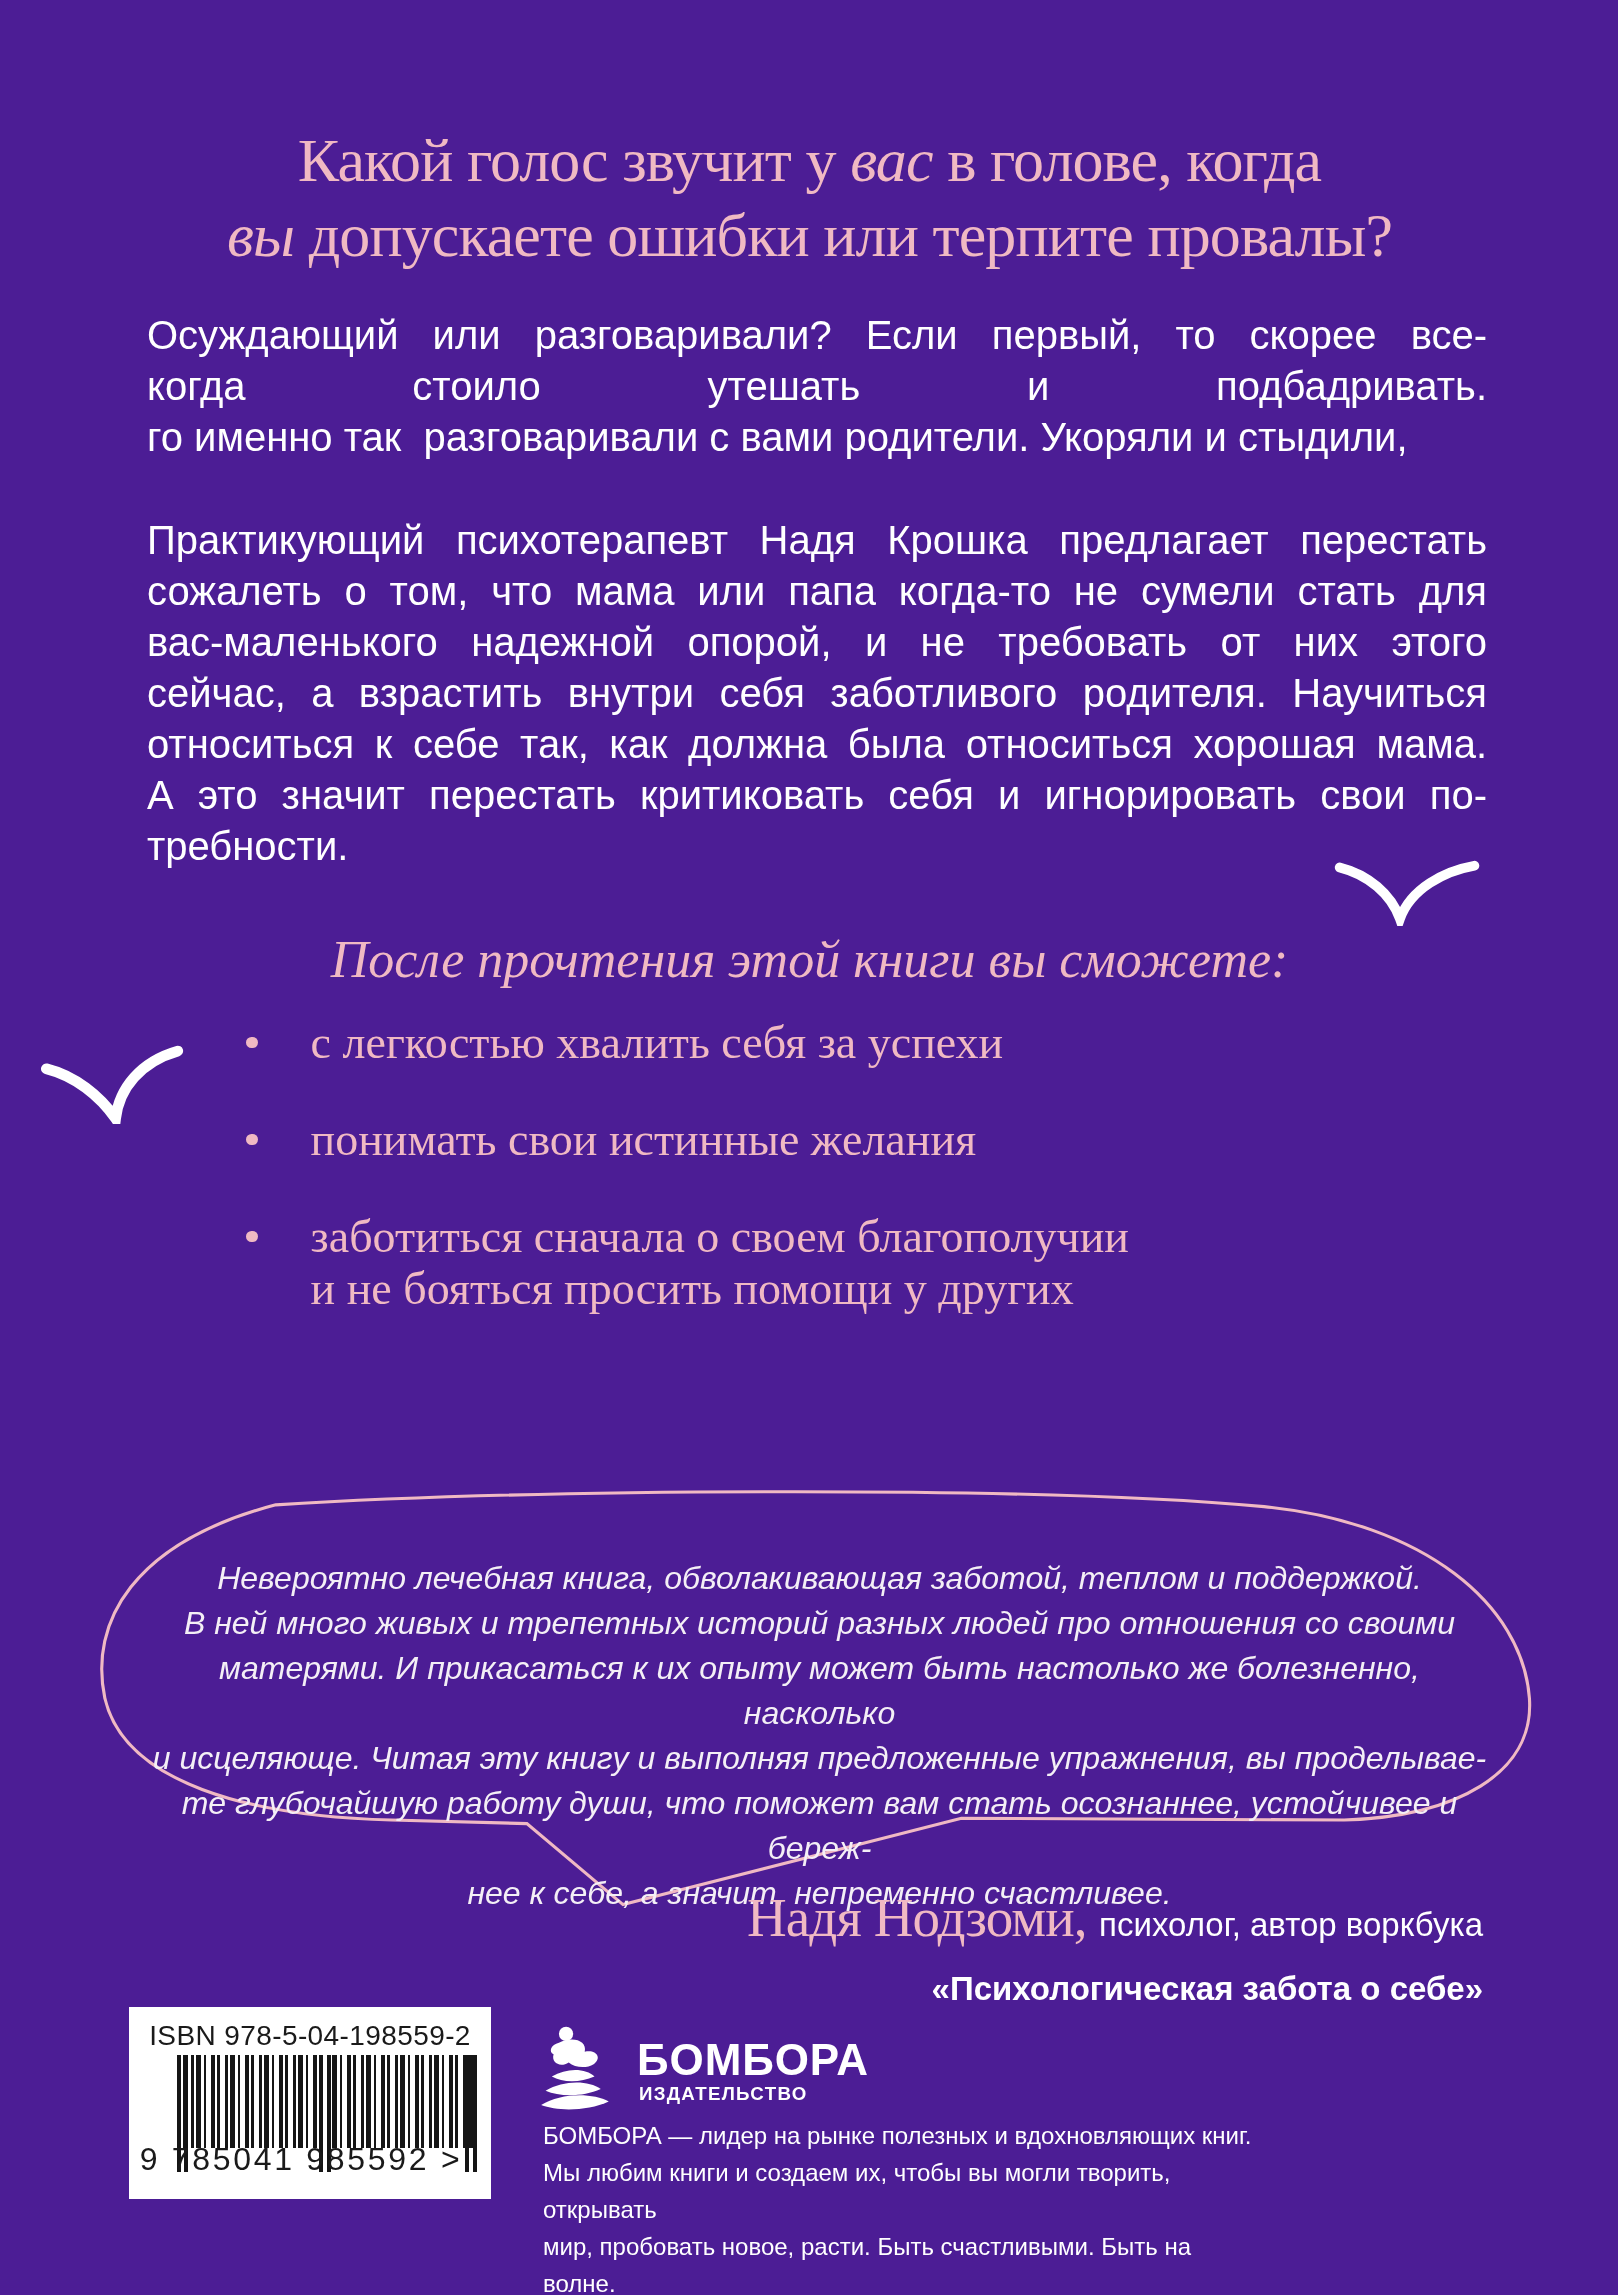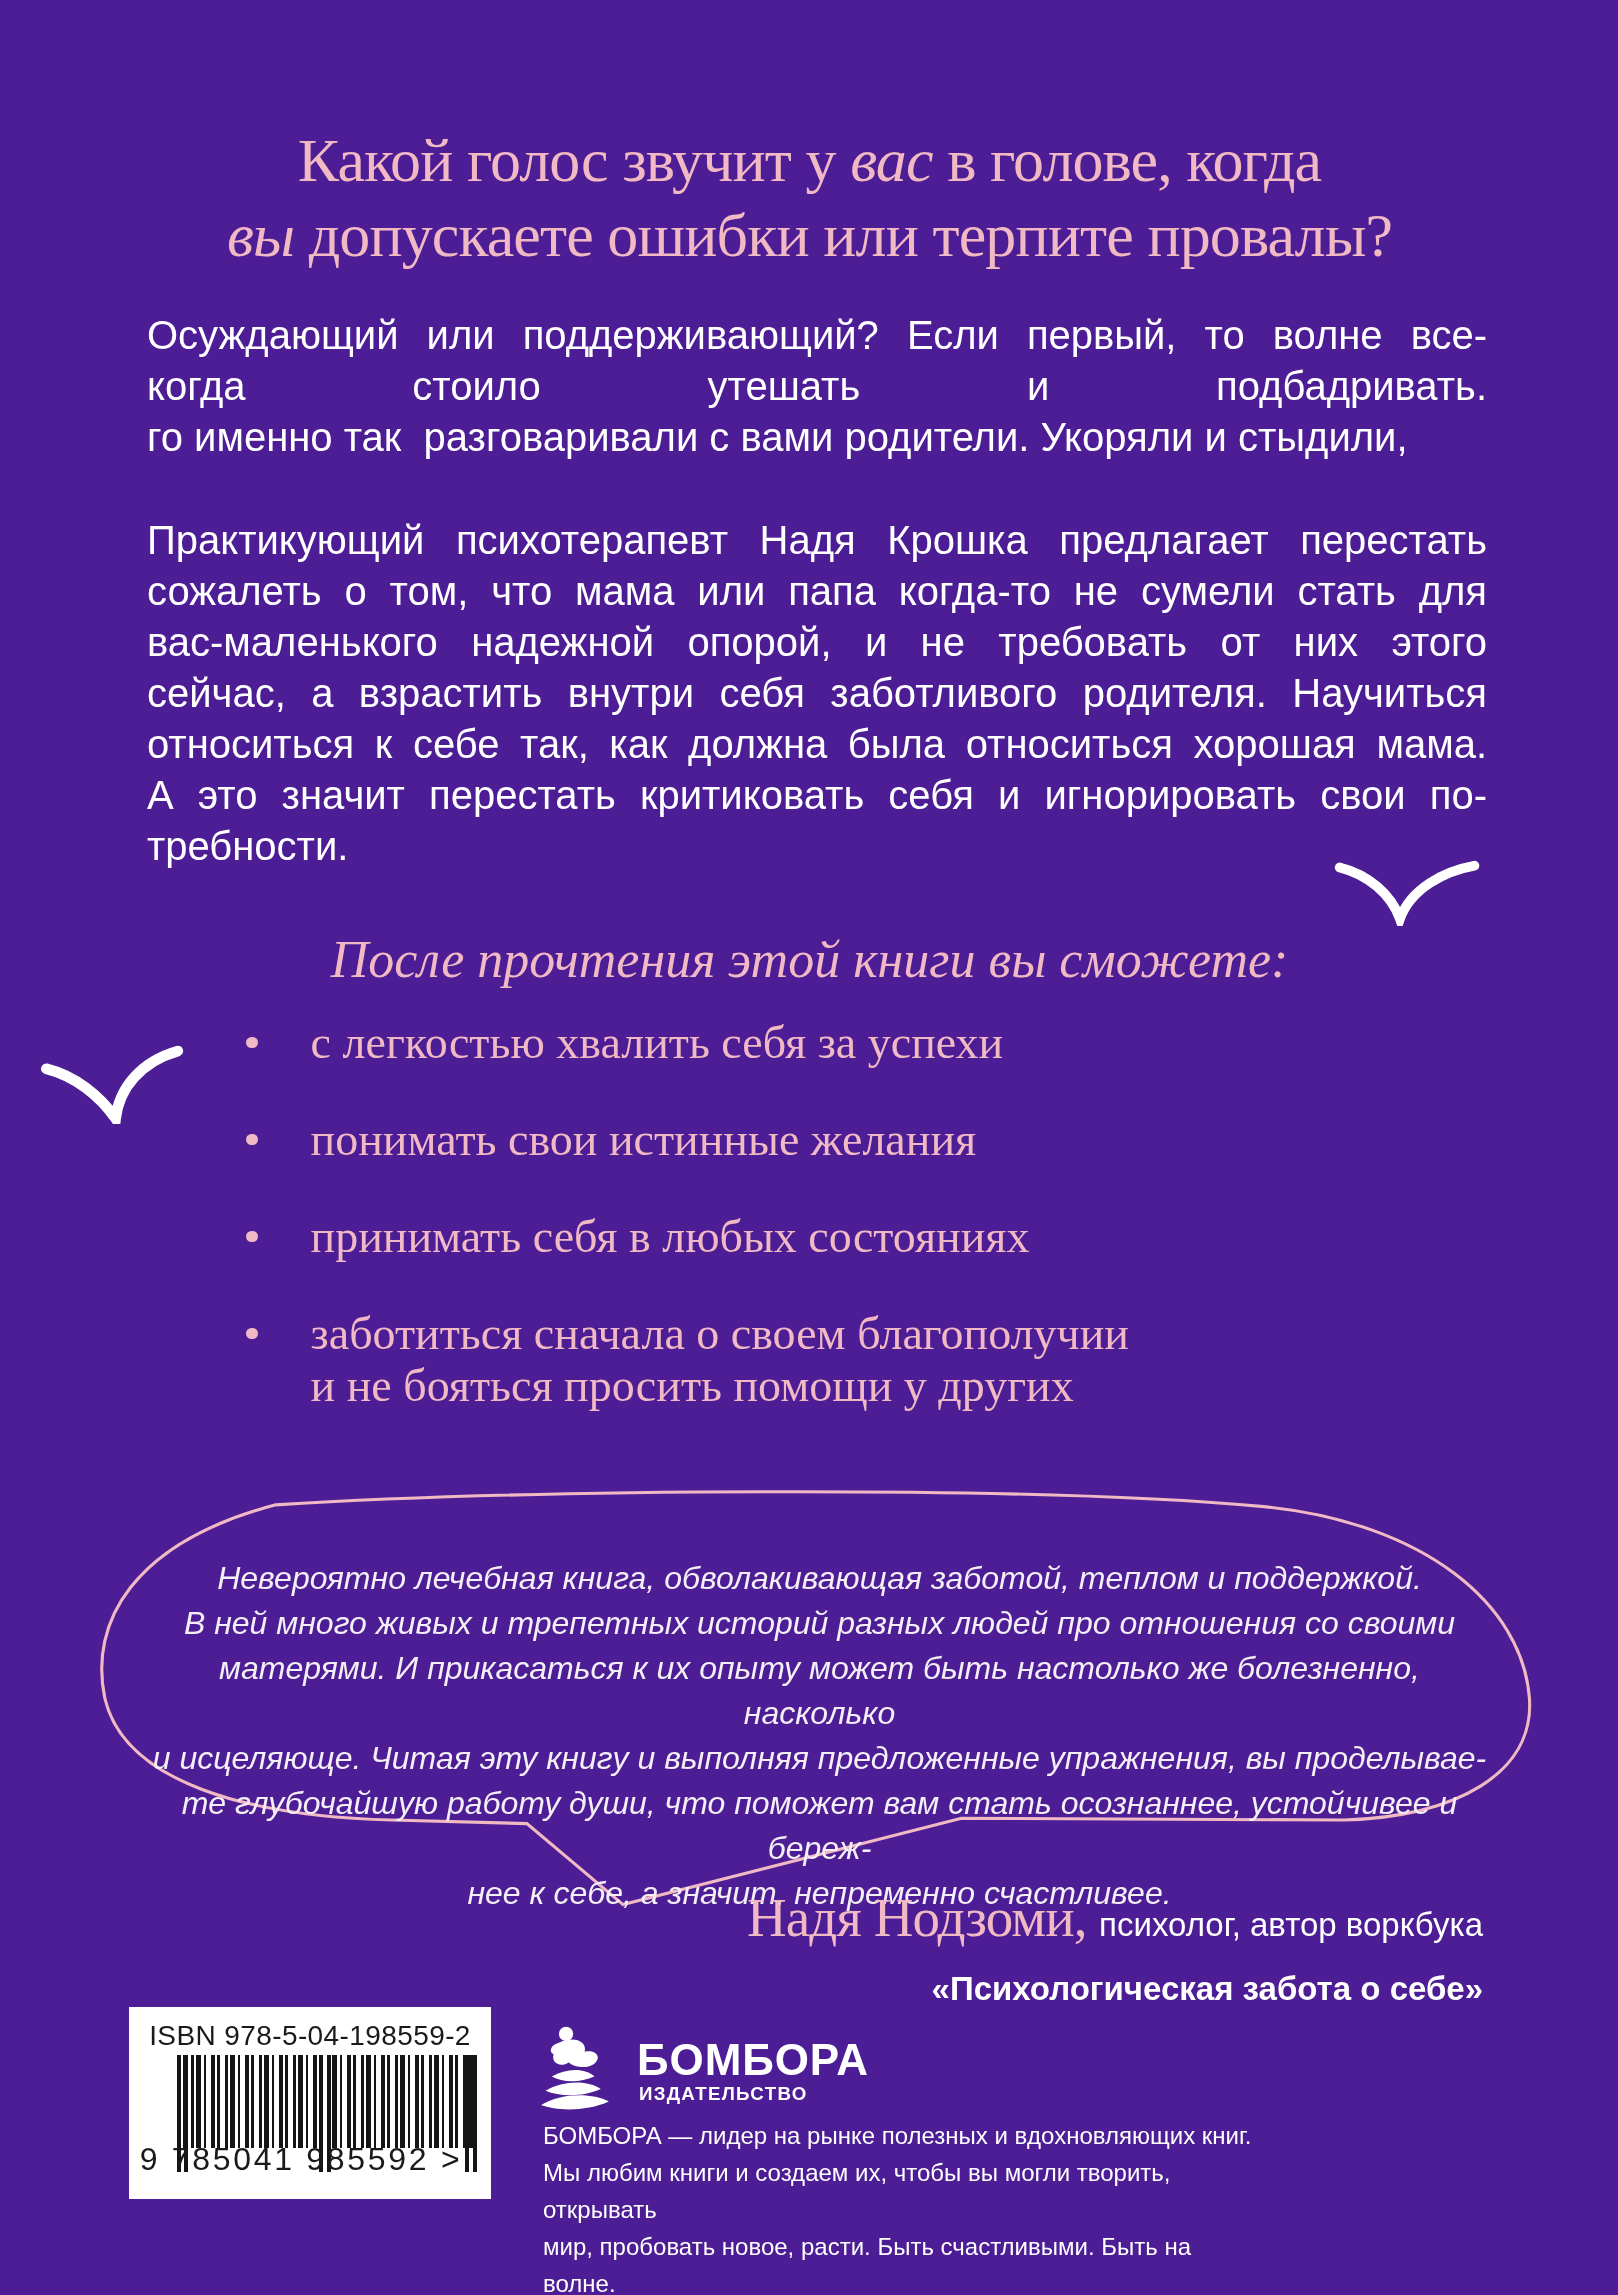--- a/index.html
+++ b/index.html
@@ -122,21 +122,21 @@
 <body>
 
 <div class="page">
 
   <div class="headline">
     <div><span>Какой голос звучит у </span><span class="em">вас</span><span> в голове, когда</span></div>
     <div><span class="em">вы</span><span> допускаете ошибки или терпите провалы?</span></div>
   </div>
 
   <div class="para intro">
-      <div class="line">Осуждающий или поддерживающий? Если первый, то волне все-</div>
+      <div class="line">Осуждающий или разговаривали? Если первый, то скорее все-</div>
       <div class="line">когда стоило утешать и подбадривать.</div>
       <div class="line">го именно так  разговаривали с вами родители. Укоряли и стыдили,</div>
     </div>
   <div class="para bodytext">
       <div class="line">Практикующий психотерапевт Надя Крошка предлагает перестать</div>
       <div class="line">сожалеть о том, что мама или папа когда-то не сумели стать для</div>
       <div class="line">вас-маленького надежной опорой, и не требовать от них этого</div>
       <div class="line">сейчас, а взрастить внутри себя заботливого родителя. Научиться</div>
       <div class="line">относиться к себе так, как должна была относиться хорошая мама.</div>
       <div class="line">А это значит перестать критиковать себя и игнорировать свои по-</div>
@@ -149,24 +149,20 @@
 
   <div class="list-heading">После прочтения этой книги вы сможете:</div>
   <ul class="bullets">
     <li>
         <span class="dot"></span>
         <span class="item-text">с легкостью хвалить себя за успехи</span>
       </li>
     <li>
         <span class="dot"></span>
         <span class="item-text">понимать свои истинные желания</span>
-      </li>
-    <li>
-        <span class="dot"></span>
-        <span class="item-text">принимать себя в любых состояниях</span>
       </li>
     <li>
         <span class="dot"></span>
         <span class="item-text">заботиться сначала о своем благополучии
 и не бояться просить помощи у других</span>
       </li>
   </ul>
 
   <svg class="bird bird-left" width="151" height="82" viewBox="0 0 170 92">
     <path d="M6,30 C38,38 66,60 84,86 C88,52 112,22 154,10" fill="none" stroke="#ffffff" stroke-width="12" stroke-linecap="round"></path>

